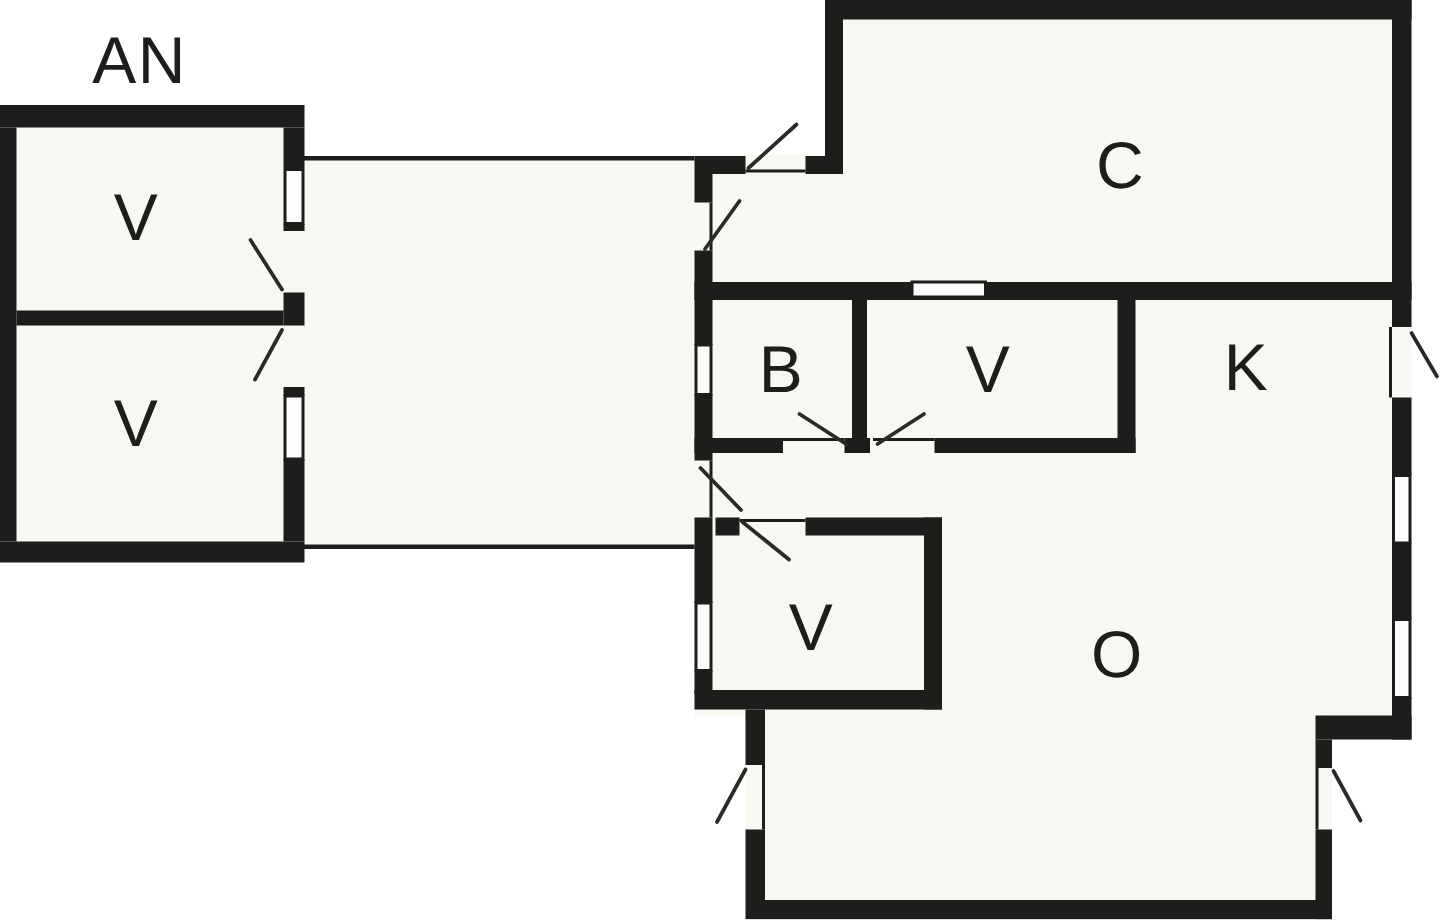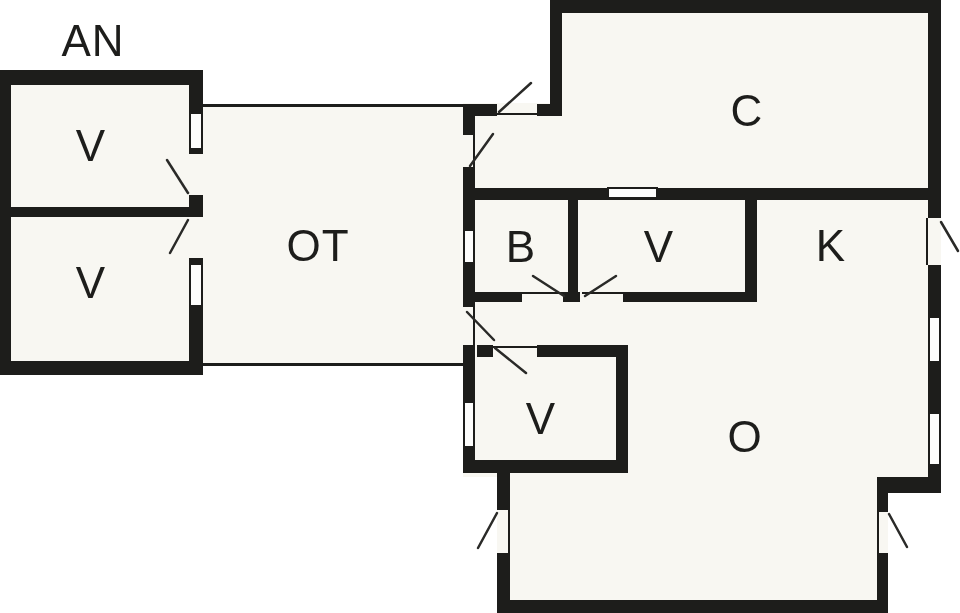--- a/index.html
+++ b/index.html
@@ -120,21 +120,20 @@
       <line x1="495" y1="348" x2="526" y2="373"></line>
       <line x1="941" y1="222" x2="958" y2="251"></line>
       <line x1="497" y1="513" x2="478" y2="548"></line>
       <line x1="889" y1="514" x2="907" y2="547"></line>
     </g>
   </svg>
 
   <div class="room-label" style="left:93px;  top:41px;">AN</div>
   <div class="room-label" style="left:91px;  top:146px;">V</div>
   <div class="room-label" style="left:91px;  top:283px;">V</div>
-  <div class="room-label" style="left:318px; top:246px;">OT</div>
   <div class="room-label" style="left:521px; top:247px;">B</div>
   <div class="room-label" style="left:659px; top:247px;">V</div>
   <div class="room-label" style="left:831px; top:246px;">K</div>
   <div class="room-label" style="left:747px; top:111px;">C</div>
   <div class="room-label" style="left:541px; top:419px;">V</div>
   <div class="room-label" style="left:745px; top:437px;">O</div>
 
 </div>
 
 </body></html>

